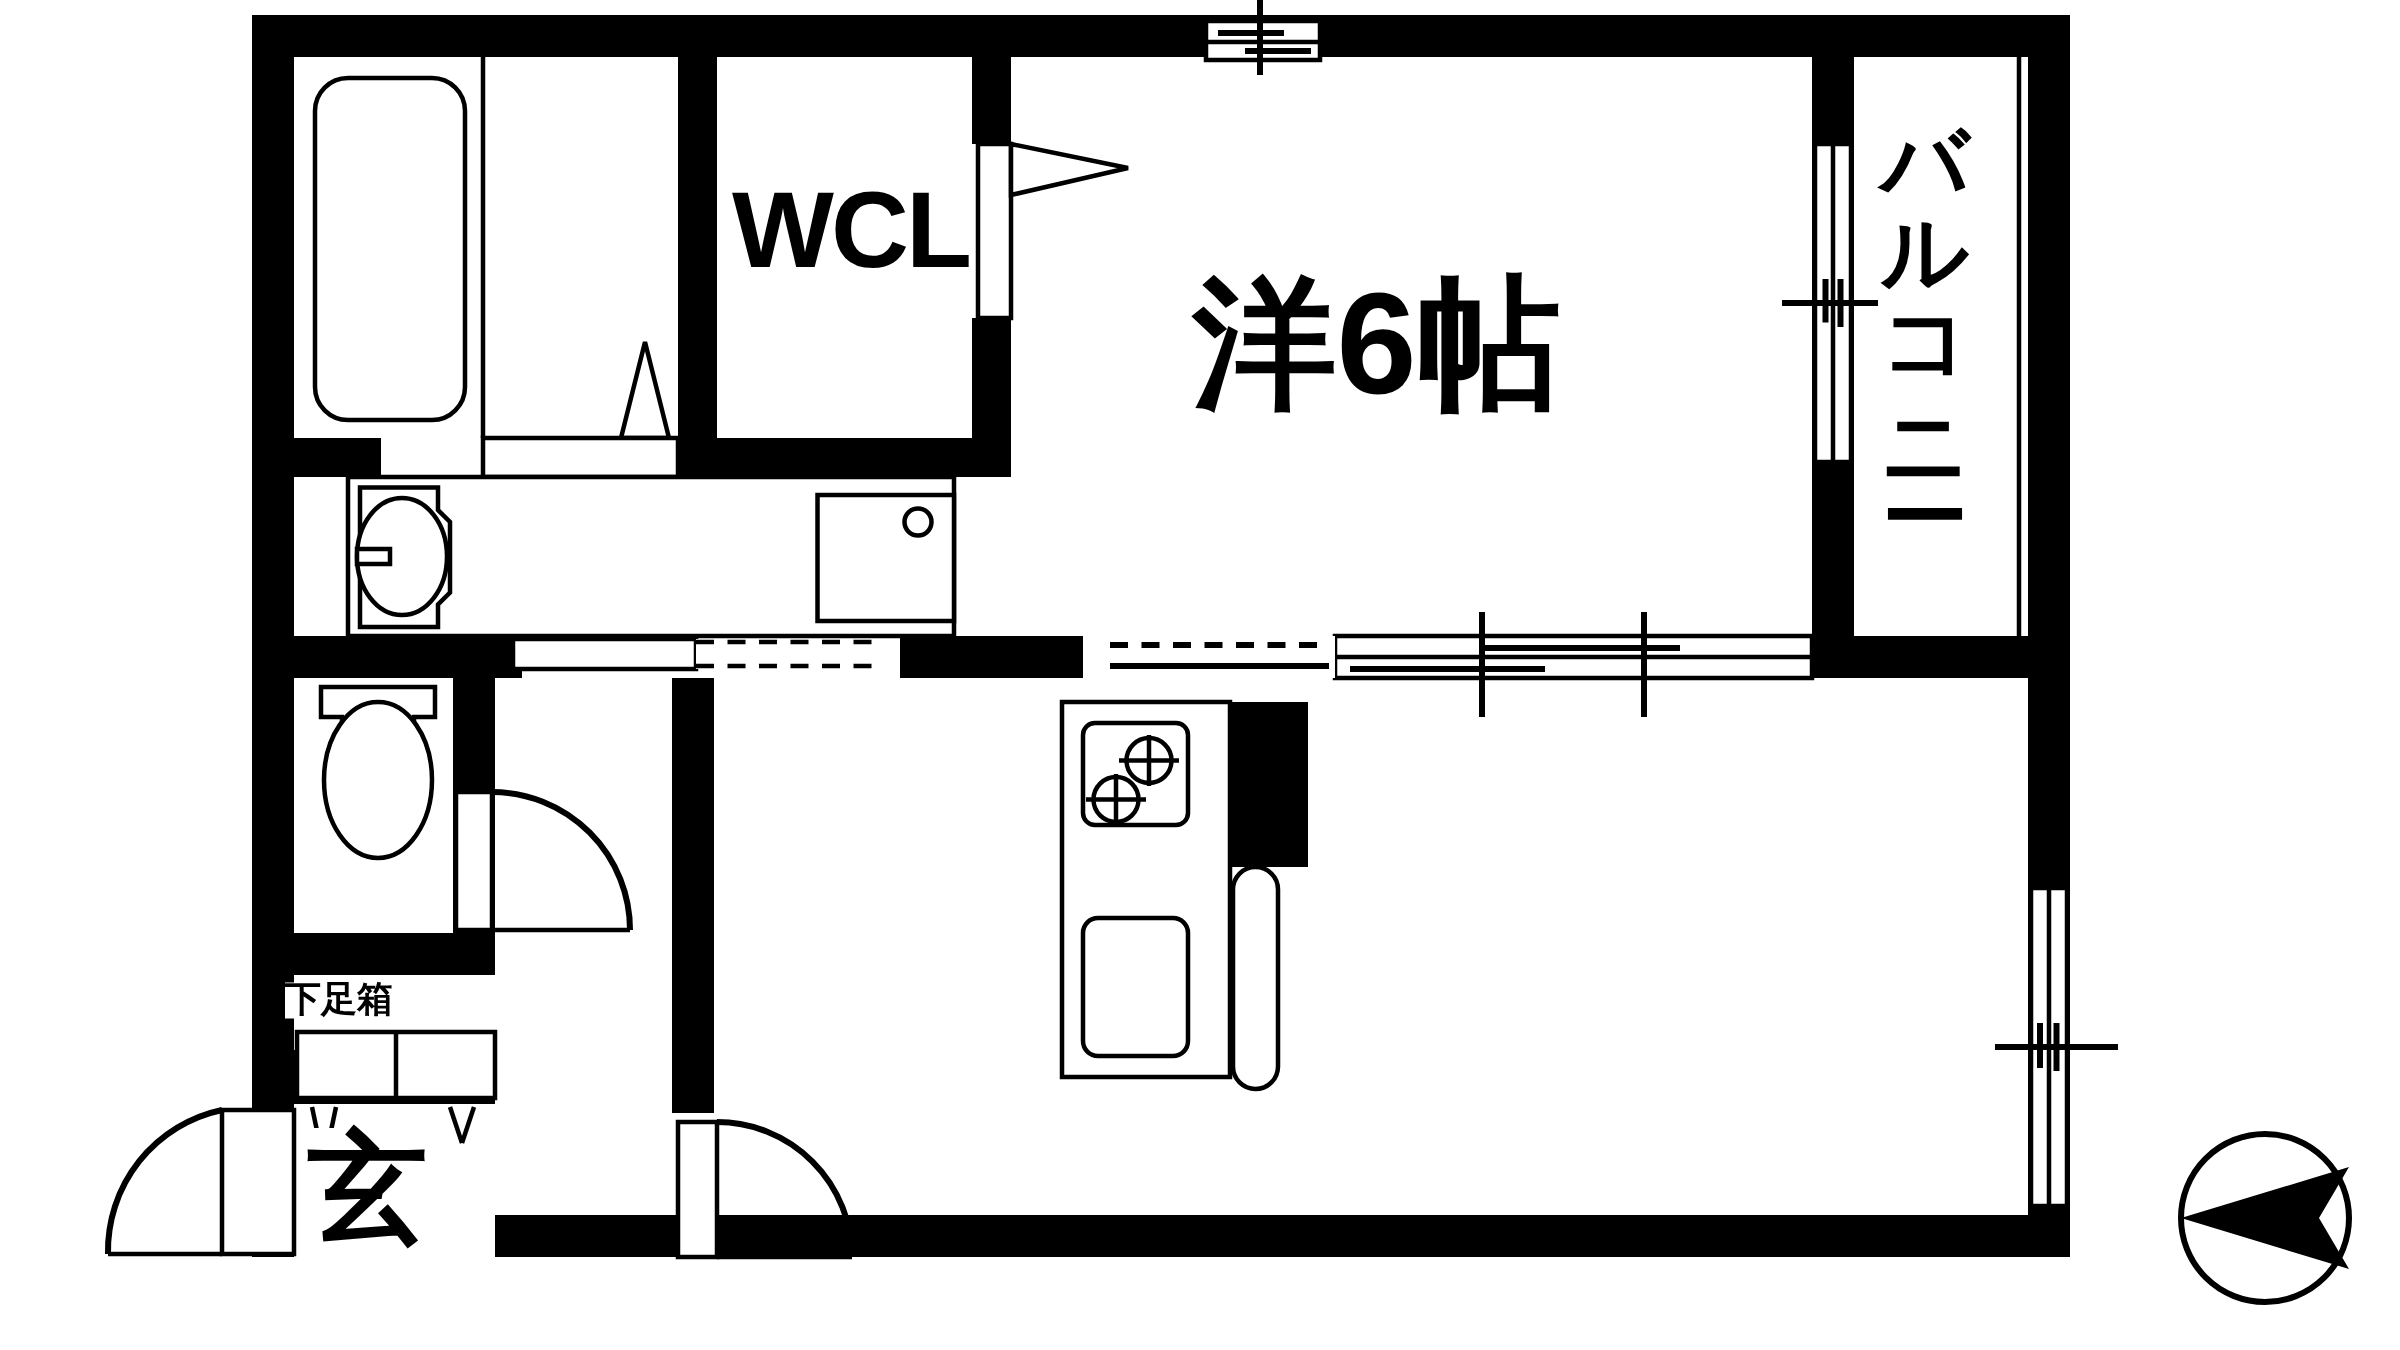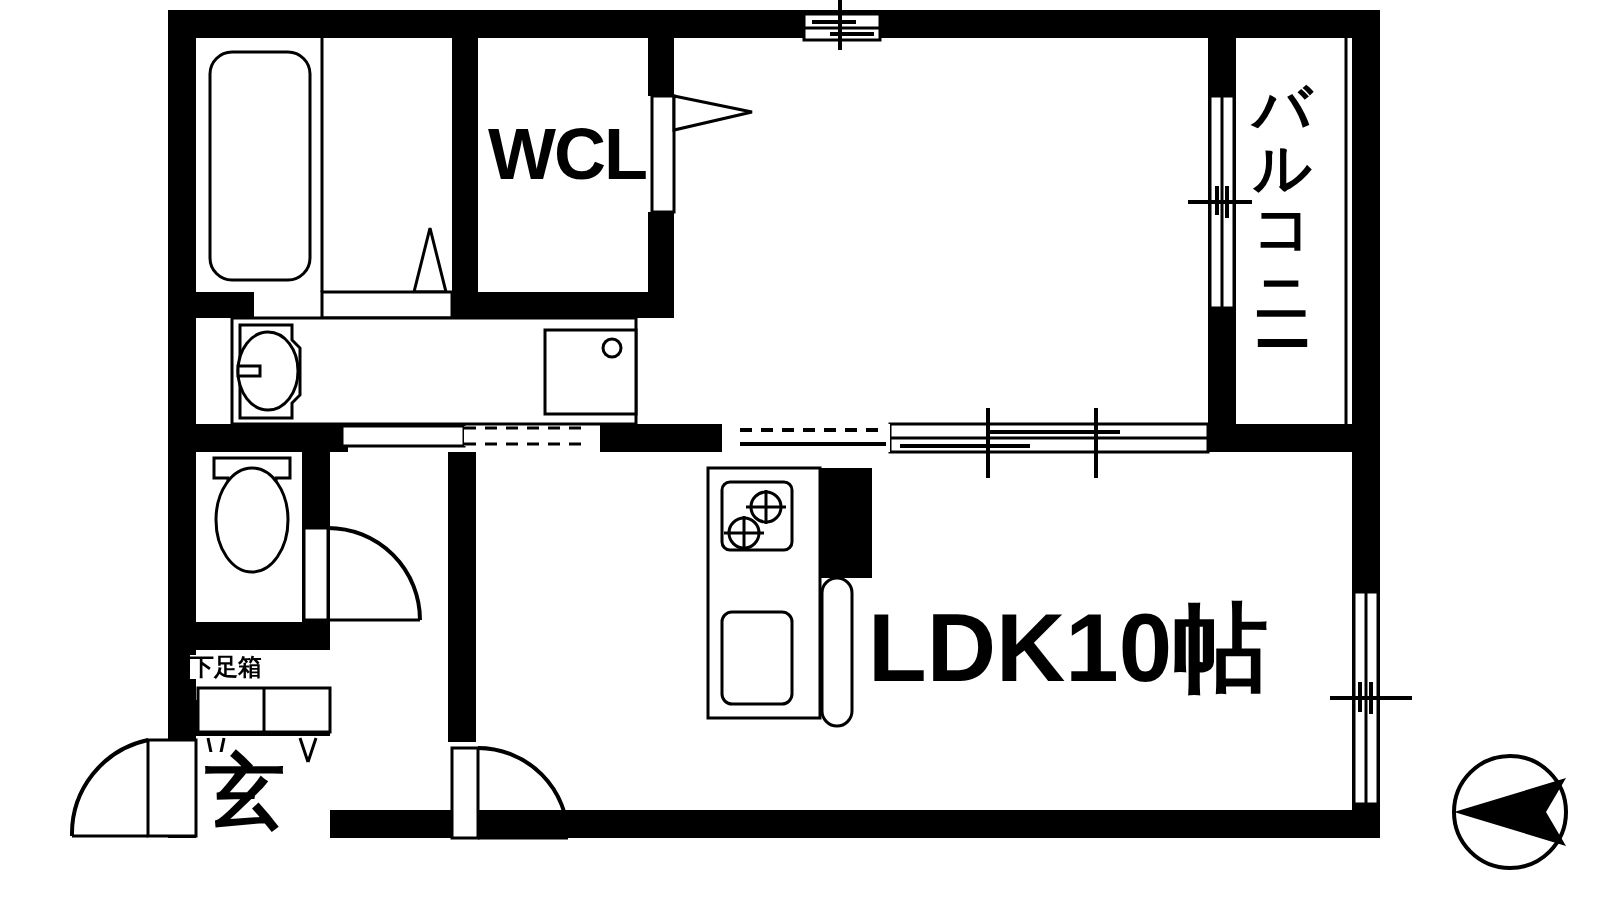--- a/index.html
+++ b/index.html
@@ -202,22 +202,22 @@
 
     </g>
 
     <g>
       <circle cx="1510" cy="812" r="56" fill="#ffffff" stroke="#000000" stroke-width="4"></circle>
       <polygon points="1454,812 1566,778 1546,812 1566,846" fill="#000000" stroke="none"></polygon>
     </g>
 
   </svg>
 
-
-  <div class="room-label" style="left:868px; top:600px; font-size:96px;">LDK10帖</div>
+  <div class="room-label" style="left:795px; top:182px; font-size:96px;">洋6帖</div>
+
 
   <div class="room-label" style="left:488px; top:118px; font-size:72px; letter-spacing:-2px;">WCL</div>
 
   <div class="room-label vertical-label" style="left:1252px; top:42px; font-size:58px;">バルコニー</div>
 
   <div class="room-label" style="left:205px; top:752px; font-size:80px;">玄</div>
 
   <div class="room-label" style="left:190px; top:655px; font-size:24px;">下足箱</div>
 
 </div>

